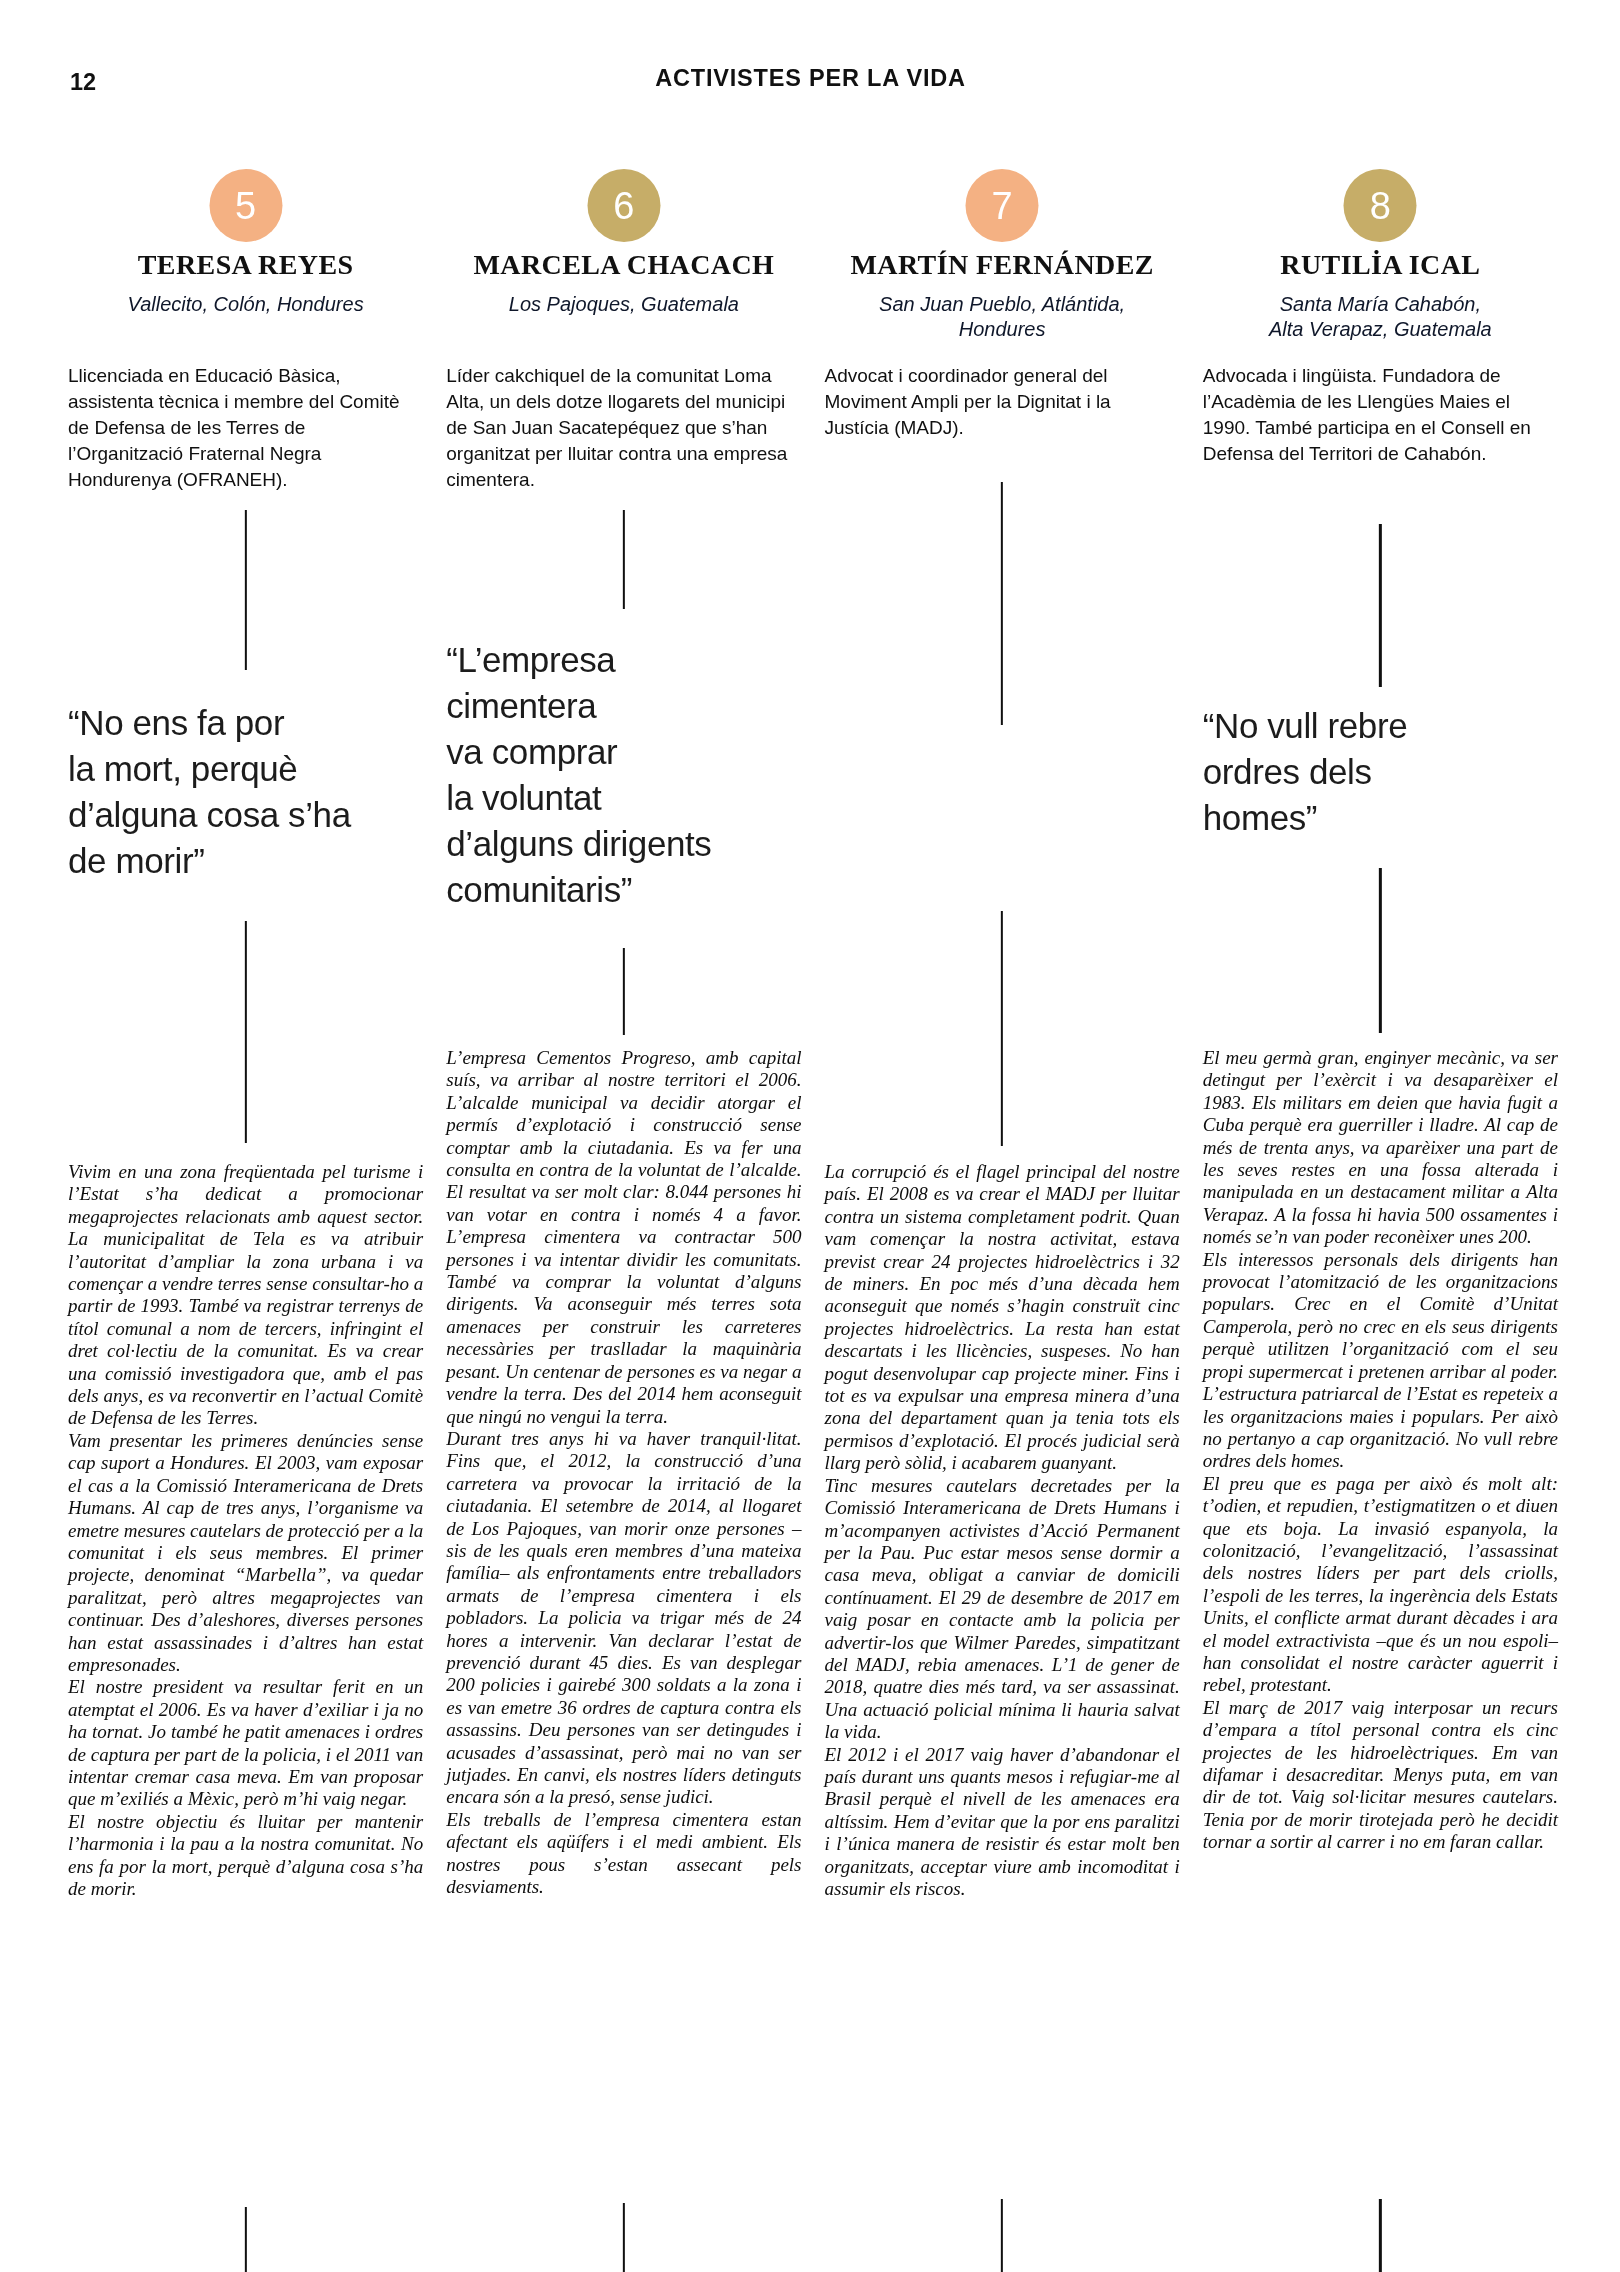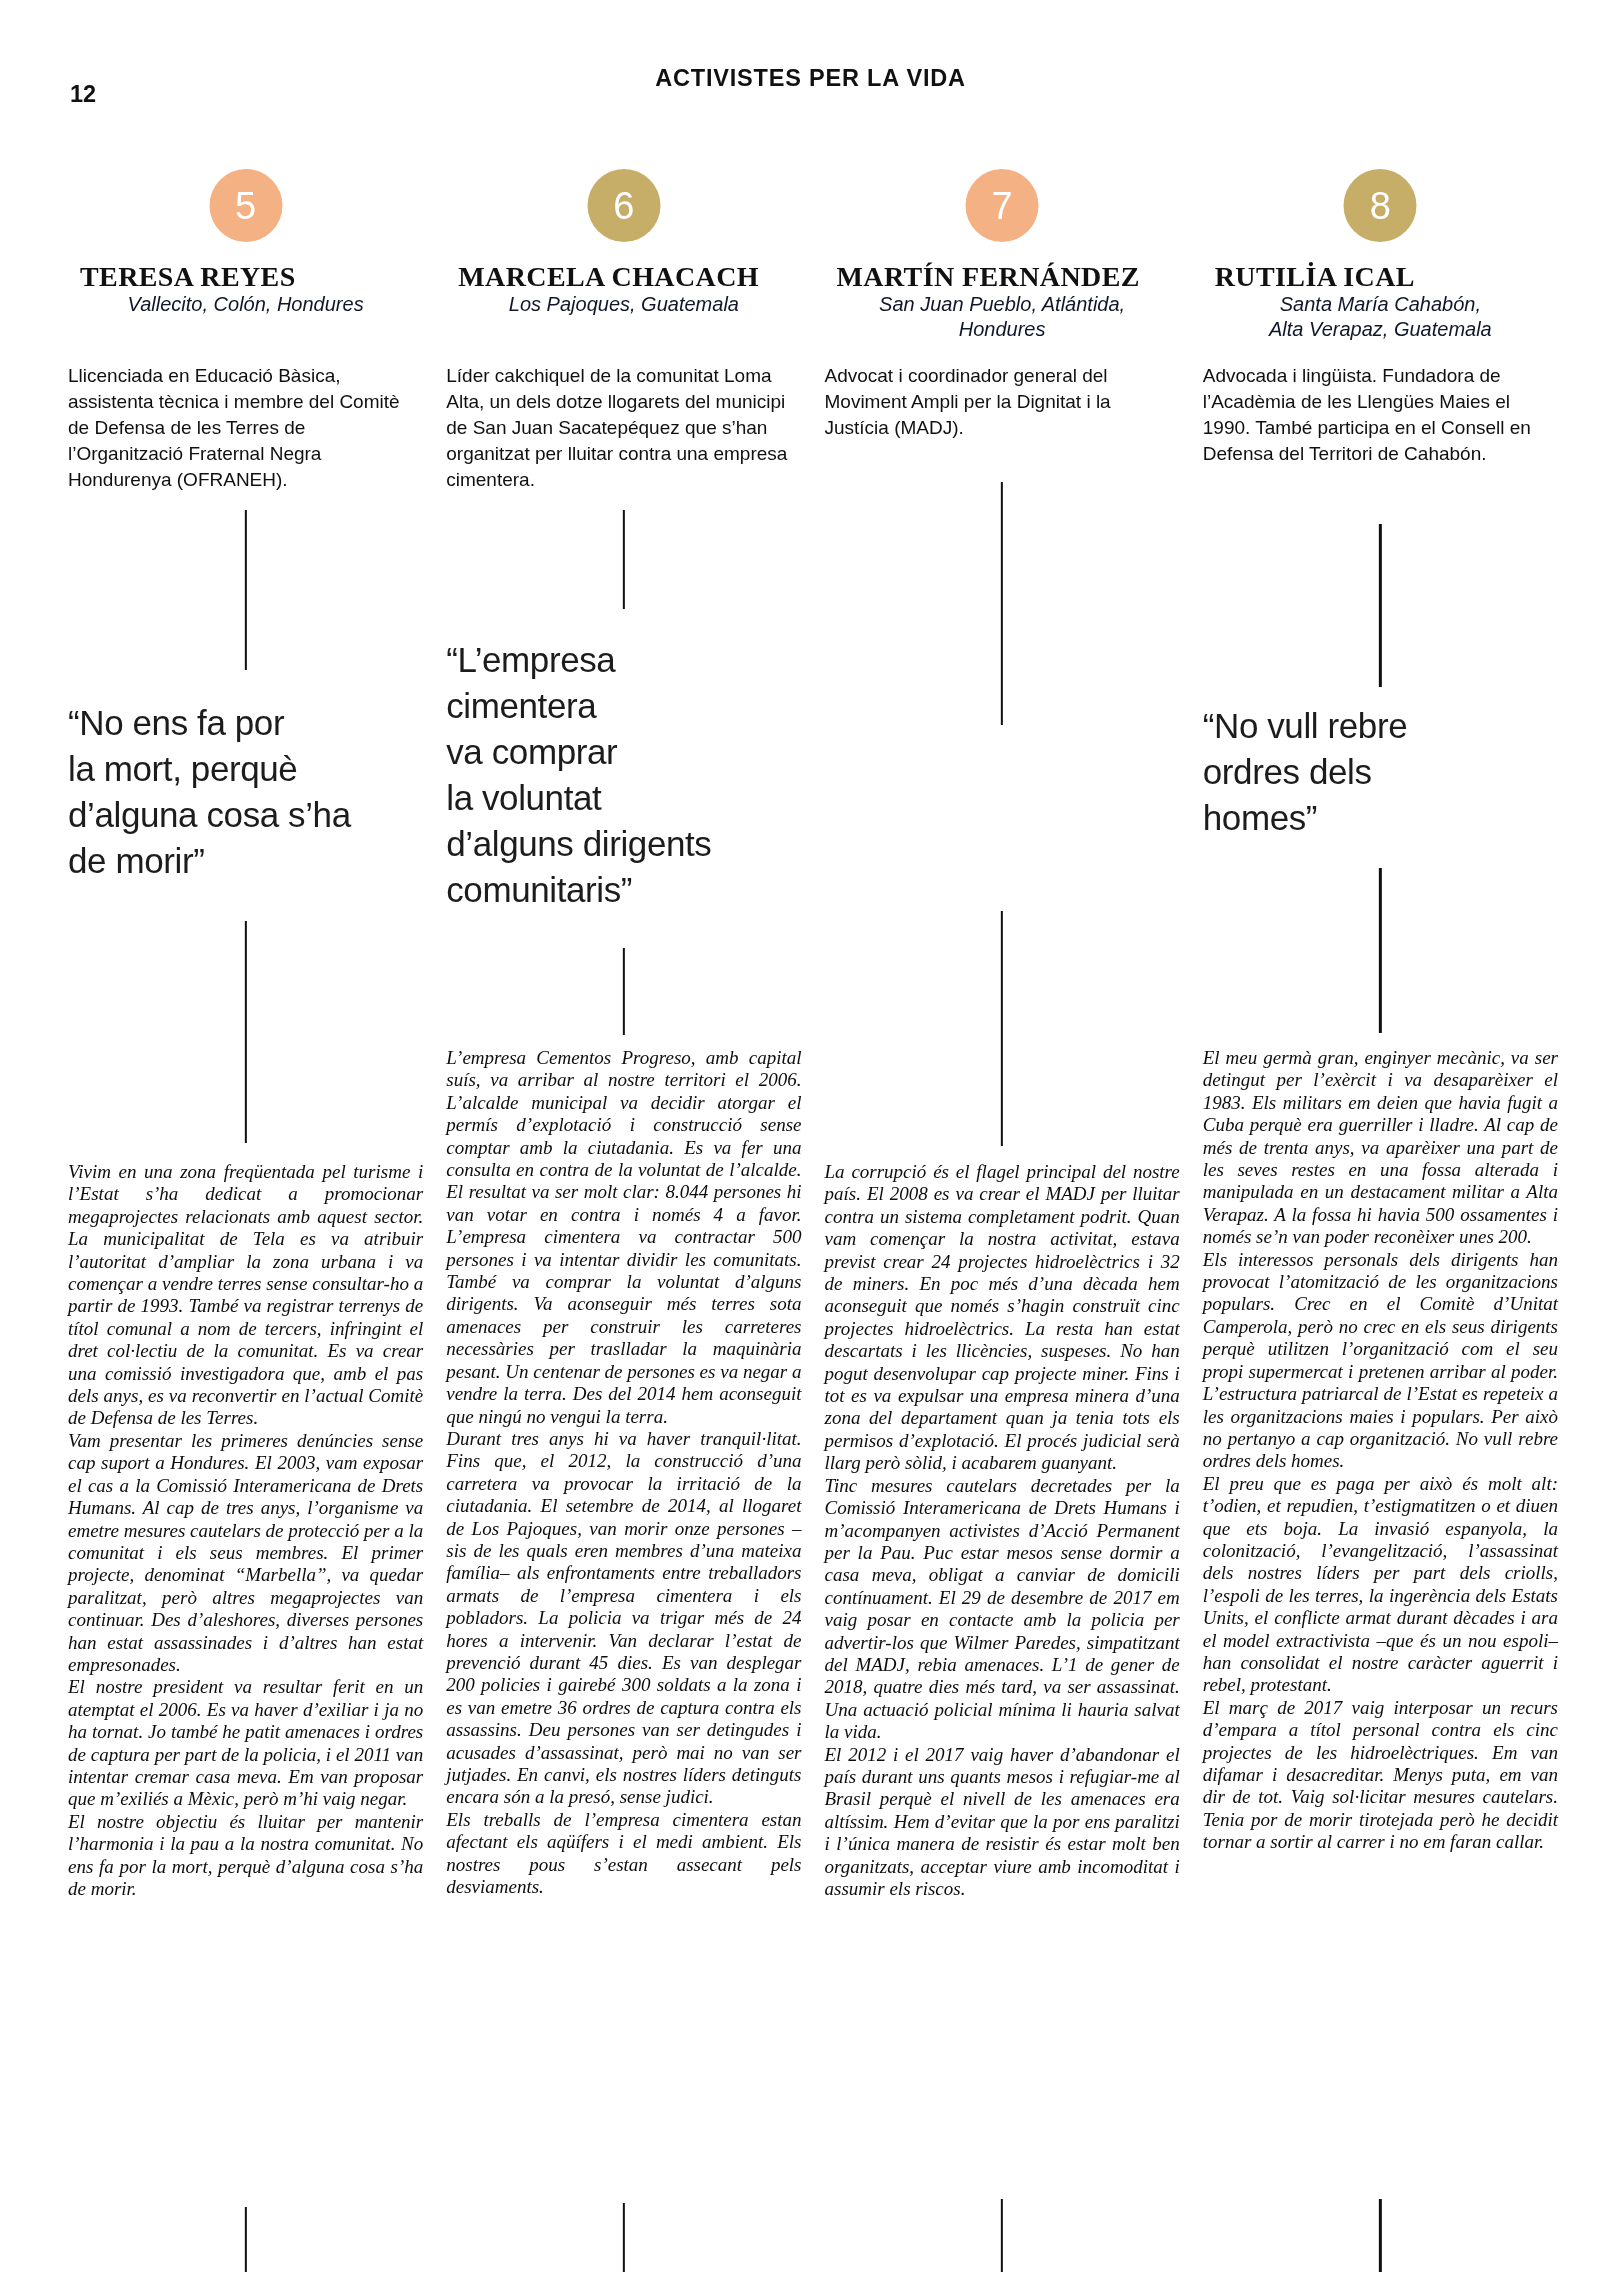--- a/index.html
+++ b/index.html
@@ -2,39 +2,39 @@
 <html style="font-size:12px"><head>
 <meta charset="utf-8">
 <style>
   html,body{margin:0;padding:0;}
   body{
     width:1621px;height:2273px;position:relative;background:#ffffff;
     font-family:"Liberation Sans", sans-serif;color:#111;
     -webkit-font-smoothing:antialiased;overflow:hidden;
   }
   .page-header{position:absolute;top:65px;left:0;width:100%;}
-  .page-number{position:absolute;left:70px;top:16px;font-size:23.5px;font-weight:700;}
+  .page-number{position:absolute;left:70px;top:4px;font-size:23.5px;font-weight:700;}
   .page-title{width:100%;text-align:center;font-size:23.5px;font-weight:700;letter-spacing:0.8px;}
 
   .columns{
     position:absolute;left:68px;top:0;width:1490px;height:2273px;
     display:grid;grid-template-columns:repeat(4,1fr);column-gap:23px;
   }
   .col{position:relative;}
 
   .badge{
     position:absolute;top:169px;left:50%;transform:translateX(-50%);
     width:73px;height:73px;border-radius:50%;
     display:flex;align-items:center;justify-content:center;
   }
   .badge span{color:#fff;font-size:38px;line-height:1;}
 
   .name{
-    position:absolute;top:249px;left:0;width:100%;margin:12px;
-    font-family:"Liberation Serif", serif;
+    position:absolute;top:249px;left:0;width:100%;margin:0;
+    text-align:center;font-family:"Liberation Serif", serif;
     font-weight:600;font-size:28px;letter-spacing:0.4px;white-space:nowrap;
   }
   .location{
     position:absolute;top:292px;left:0;width:100%;
     text-align:center;font-style:italic;font-size:20px;line-height:25px;
     white-space:pre-line;color:#0f172a;
   }
   .bio{
     position:absolute;top:363px;left:0;width:100%;margin:0;
     font-size:19px;line-height:26px;color:#101010;

